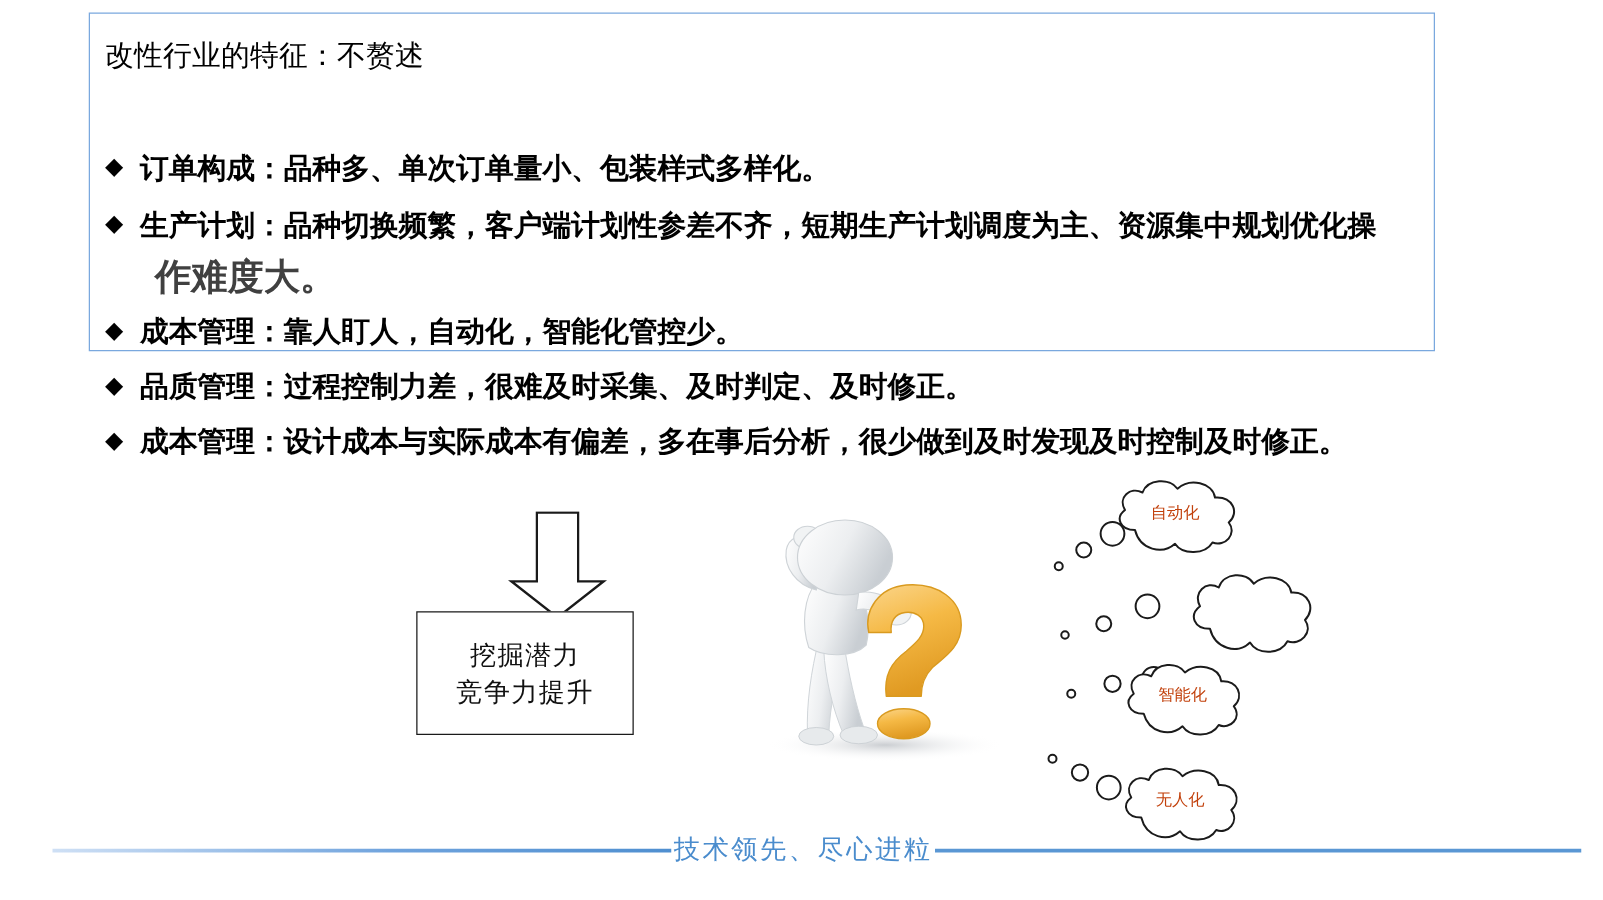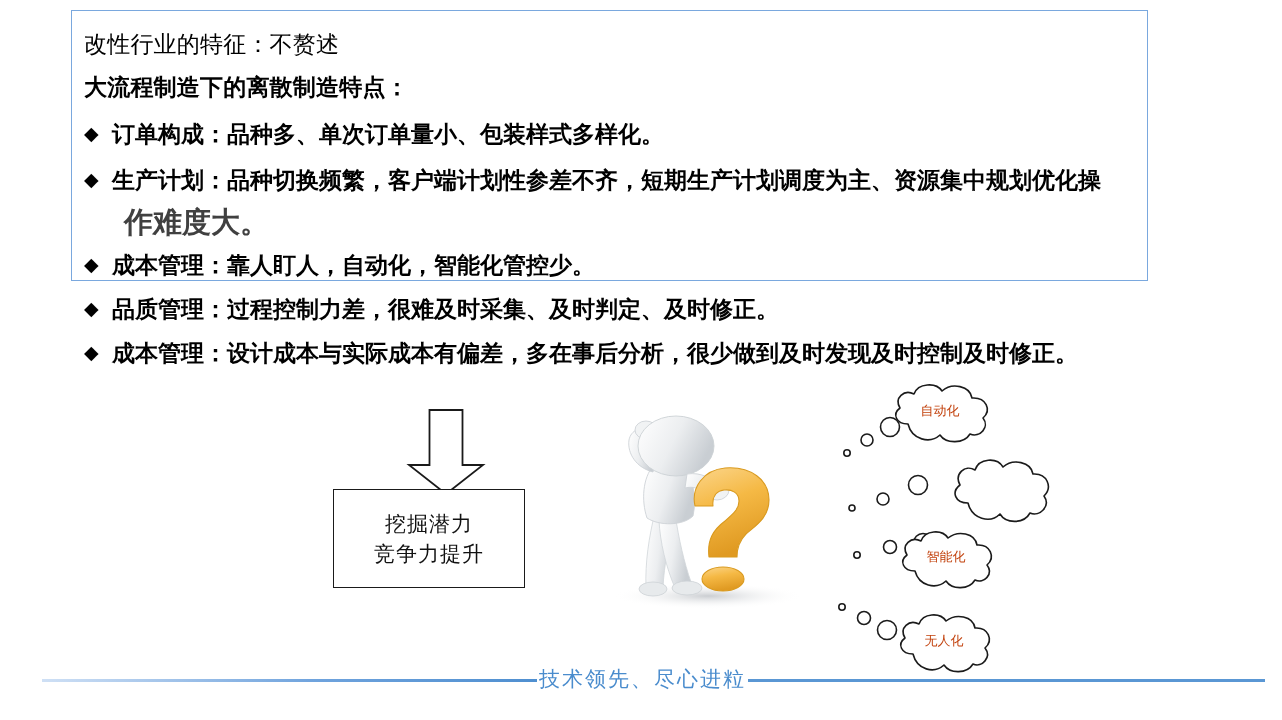--- a/index.html
+++ b/index.html
@@ -93,21 +93,21 @@
     top: 409px;
     width: 80px;
     height: 86px;
   }
 
   
   #outcome-box {
     position: absolute;
     left: 333px;
     top: 489px;
-    width: 192px;
+    width: 174px;
     height: 99px;
     border: 1.6px solid #1a1a1a;
     box-sizing: border-box;
     background: #ffffff;
     display: flex;
     flex-direction: column;
     align-items: center;
     justify-content: center;
   }
   .outcome-line {
@@ -195,21 +195,20 @@
     font-family: "DejaVu Serif", "Liberation Serif", serif;
   }
 </style>
 </head>
 <body>
 
 <div id="content-box">
 
   <div class="tline" id="heading-1">改性行业的特征：不赘述</div>
 
-  <div class="tline" id="heading-2">大流程制造下的离散制造特点：</div>
 
   <div class="bullet-row" id="bullet-0">
     <span class="bullet-mark">◆</span>
     <span class="bullet-text">订单构成：品种多、单次订单量小、包装样式多样化。</span>
   </div>
 
   <div class="bullet-row" id="bullet-1">
     <span class="bullet-mark">◆</span>
     <span class="bullet-text">生产计划：品种切换频繁，客户端计划性参差不齐，短期生产计划调度为主、资源集中规划优化操</span>
   </div>

